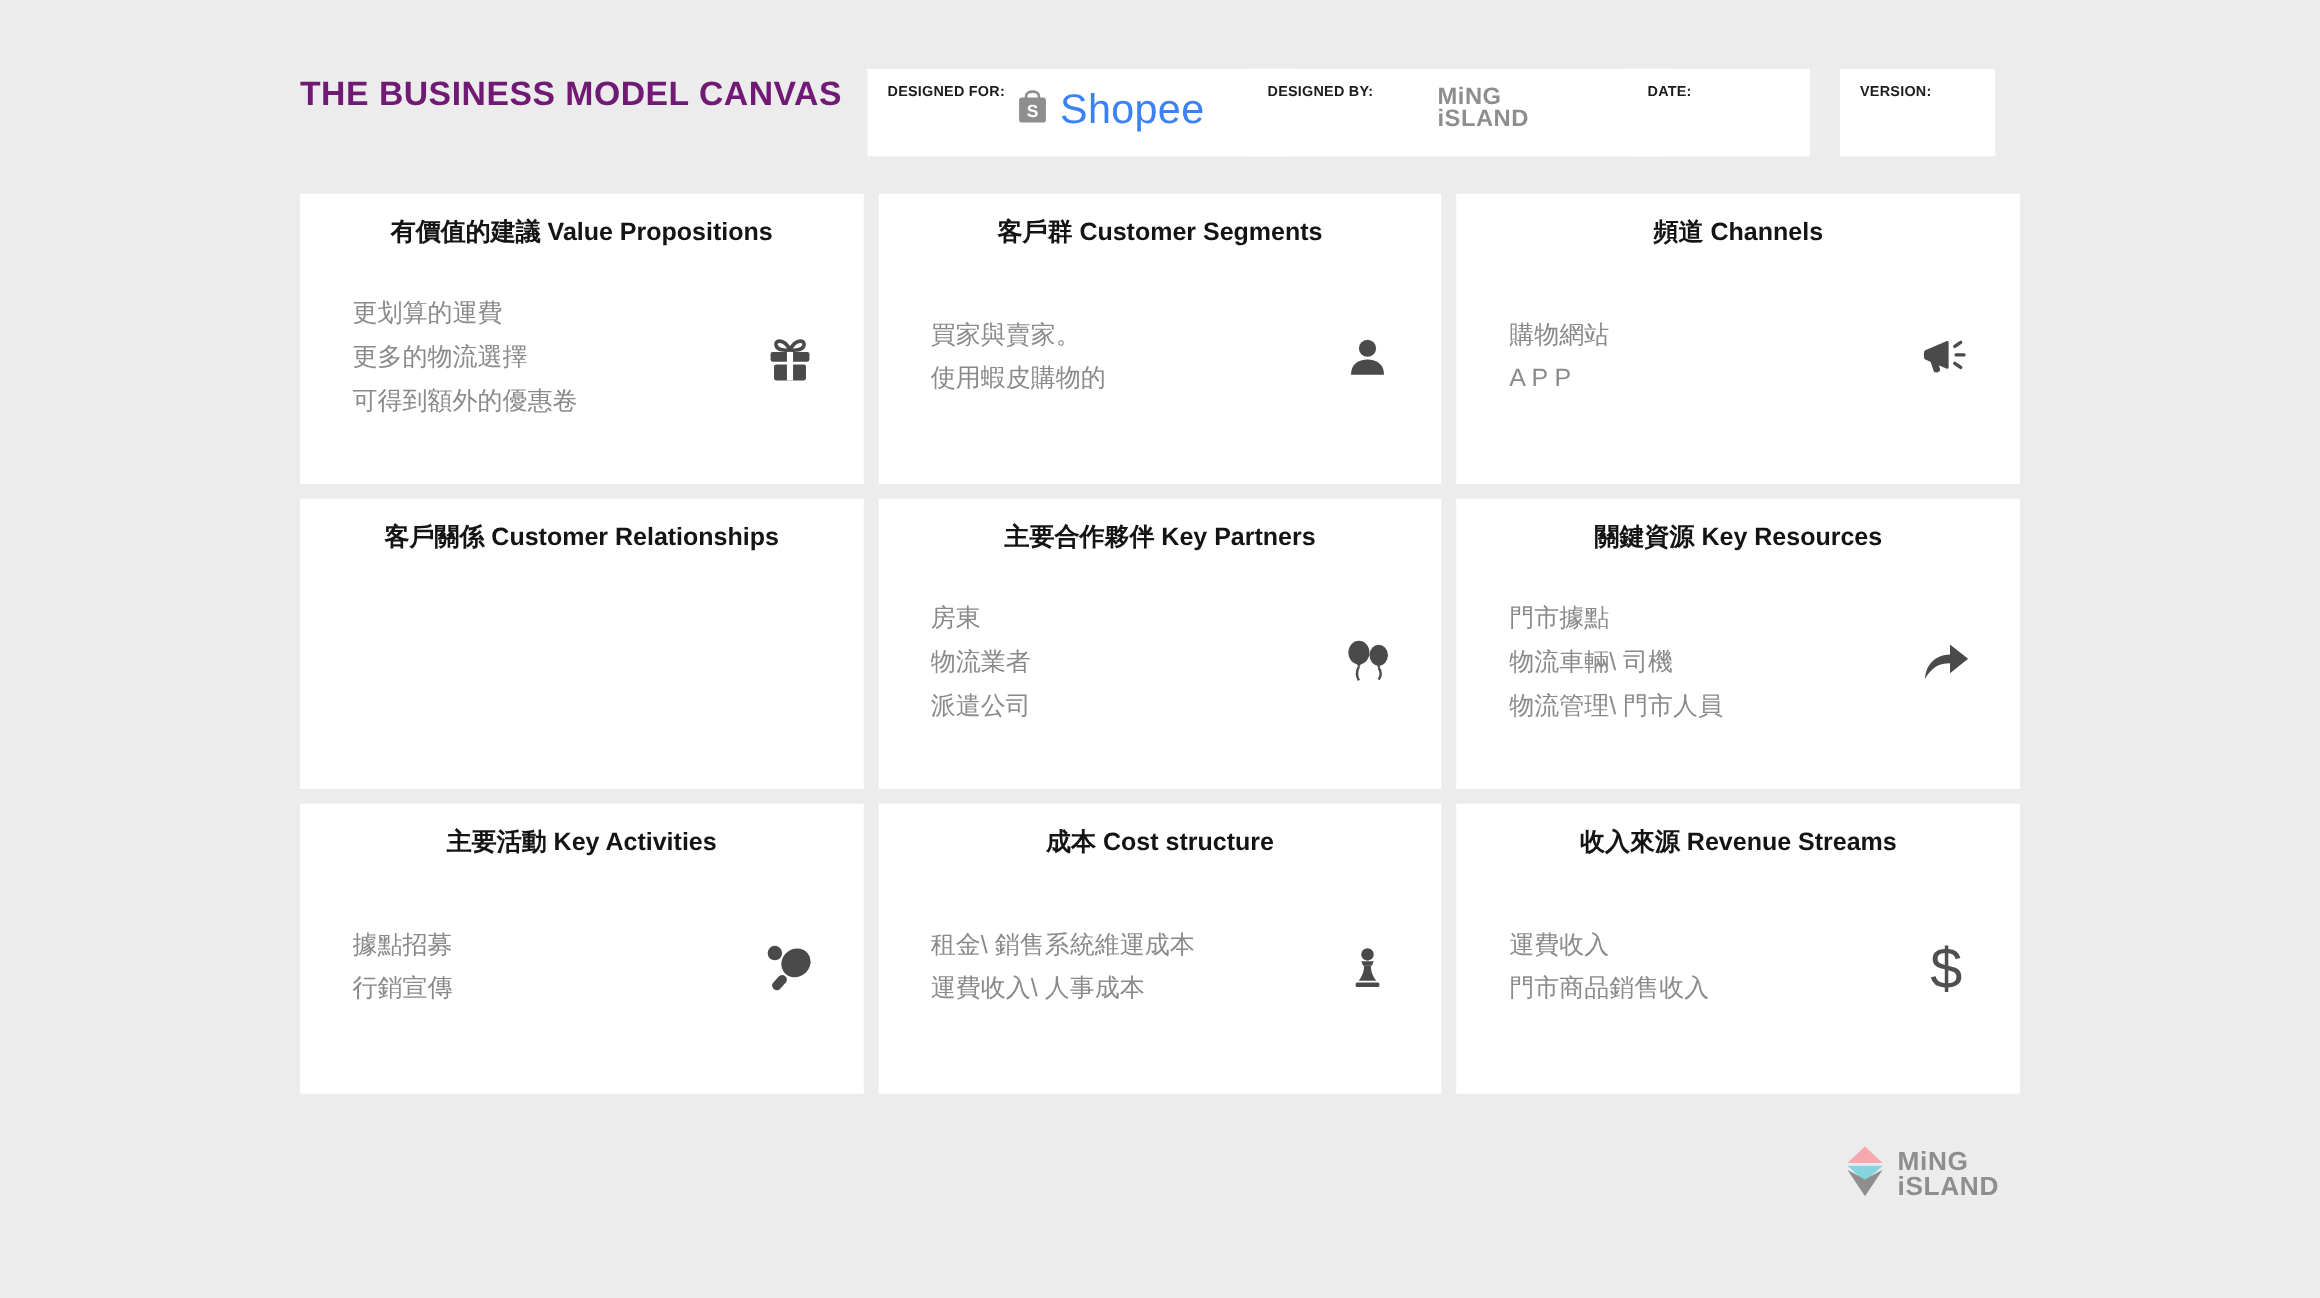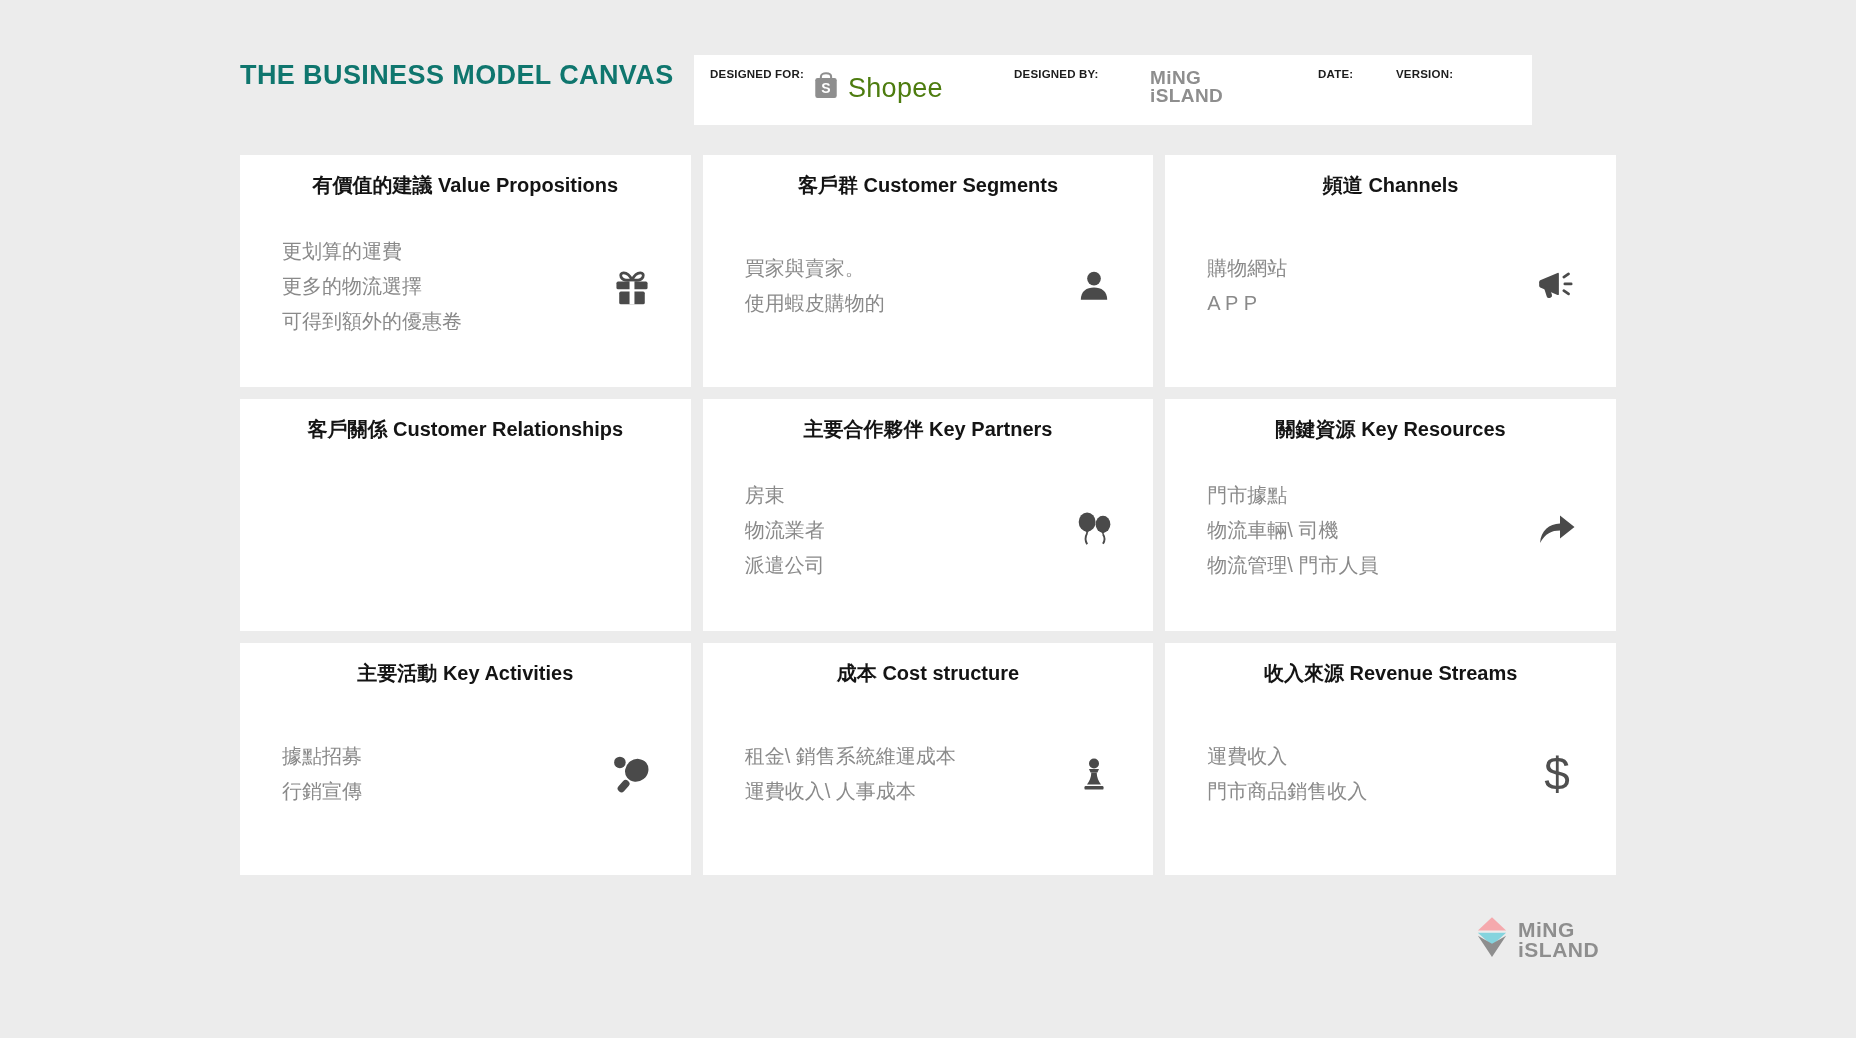--- a/index.html
+++ b/index.html
@@ -8,39 +8,39 @@
     background:#ECECEC;
     font-family:"Liberation Sans", sans-serif;
     position:relative;
     overflow:hidden;
   }
   .page { position:absolute; inset:0; }
 
   
   .main-title {
     position:absolute; left:240px; top:60px;
-    font-size:27px; font-weight:700; letter-spacing:.4px; color:#0f766e;
+    font-size:27px; font-weight:700; letter-spacing:.4px; color:#701a75;
   }
   .hbox {
     position:absolute; top:55px; height:70px; background:#FFFFFF;
   }
   .hbox-label {
     position:absolute; left:16px; top:13px;
     font-size:11.5px; font-weight:700; letter-spacing:.2px; color:#1C1C1C;
   }
   .hbox-for    { left:694px;  width:340px; }
   .hbox-by     { left:998px;  width:337px; }
   .hbox-date   { left:1302px; width:146px;padding-left:38px; }
-  .hbox-ver    { left:1380px; width:152px; }
+  .hbox-ver    { left:1472px; width:124px; }
 
   .shopee-logo {
     position:absolute; left:118px; top:15px;
     display:flex; align-items:flex-end; gap:8px;
   }
-  .shopee-word { font-size:27px; font-weight:500; color:#4d7c0f; letter-spacing:.3px; line-height:1; padding-bottom:2px; }
+  .shopee-word { font-size:33px; font-weight:500; color:#3b82f6; letter-spacing:.3px; line-height:1; padding-bottom:2px; }
 
   .ming-wordmark {
     position:absolute; left:152px; top:14px;
     font-size:19px; font-weight:700; line-height:.95; letter-spacing:.4px; color:#8E8E8E;
   }
 
   
   .grid {
     position:absolute; left:240px; top:155px; width:1376px; height:720px;
     display:grid; grid-template-columns:repeat(3,1fr); grid-template-rows:repeat(3,1fr);

